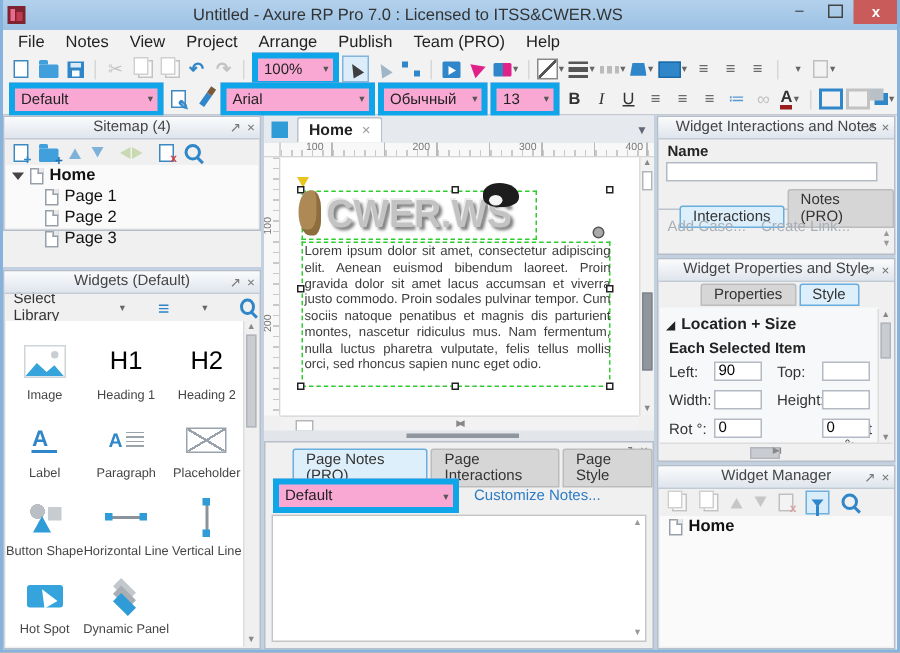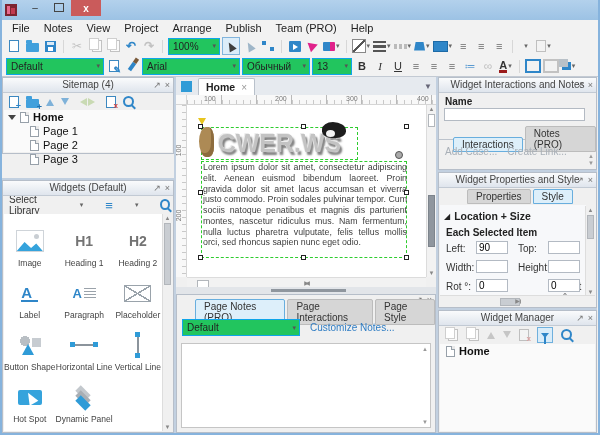--- a/index.html
+++ b/index.html
@@ -21,21 +21,21 @@
   .menubar{position:absolute;left:2px;right:2px;top:20px;height:16px;background:#f2f2f2;display:flex;
     align-items:center;padding-left:3px;border-bottom:1px solid #e5e5e5;}
   .mitem{padding:0 7px;font-size:11px;color:#222;}
   .tbar{position:absolute;left:2px;right:2px;background:#f2f2f2;display:flex;align-items:center;padding-left:4px;gap:2px;}
   #tb1{top:36px;height:20px;}
   #tb2{top:56px;height:20px;border-bottom:1px solid #c3cad3;}
   .tsep{width:1px;height:13px;background:#d7d7d7;margin:0 3px;}
   .tbtn{height:16px;min-width:16px;display:flex;align-items:center;justify-content:center;position:relative;}
   .tbtn.on{border:1px solid #82b4dc;background:#dcedf9;}
   .arrbtn{font-size:7px;color:#666;padding:0 1px;}
-  .combo{height:15px;background:#22c55e;border:1px solid #0ea5e9;display:flex;align-items:center;
+  .combo{height:15px;background:#f9a8d4;border:4px solid #0ea5e9;display:flex;align-items:center;
     font-size:10px;padding-left:4px;color:#222;text-align:right;}
   .combo .carr{margin-left:auto;font-size:7px;color:#555;padding:0 3px;}
   
   .doc{width:10px;height:12px;background:#fff;border:1px solid #3c88c0;box-sizing:border-box;position:relative;}
   .doc.gray{border-color:#bfbfbf;background:#f3f3f3;}
   .doc .redx{position:absolute;right:-3px;bottom:-2px;color:#d04040;font-size:8px;font-weight:bold;line-height:6px;}
   .doc .plus{position:absolute;right:-3px;bottom:-3px;color:#2f86c8;font-size:9px;font-weight:bold;line-height:7px;}
   .folder{width:13px;height:9px;background:#41a0dc;position:relative;border-radius:1px;margin-top:3px;}
   .folder::before{content:"";position:absolute;top:-3px;left:0;width:6px;height:3px;background:#41a0dc;border-radius:1px 1px 0 0;}
   .folder .plus{position:absolute;right:-3px;bottom:-3px;color:#1d6fae;font-size:9px;font-weight:bold;line-height:7px;}
@@ -97,21 +97,21 @@
   
   .wgrid{position:absolute;left:1px;right:10px;top:33px;bottom:1px;background:#fff;overflow:hidden;
     display:grid;grid-template-columns:1fr 1fr 1fr;grid-auto-rows:52px;padding-top:4px;}
   .wcell{display:flex;flex-direction:column;align-items:center;justify-content:flex-end;gap:4px;padding-bottom:2px;}
   .wlabel{font-size:8.5px;color:#444;white-space:nowrap;}
   .wico{height:26px;display:flex;align-items:center;justify-content:center;}
   .wi-image{width:26px;height:20px;border:1px solid #cfd4d9;background:#fff;position:relative;overflow:hidden;}
   .wi-image::before{content:"";position:absolute;right:4px;top:3px;width:5px;height:5px;border-radius:50%;background:#c9ced3;}
   .wi-image::after{content:"";position:absolute;left:0;bottom:0;width:100%;height:10px;background:#35a3dc;
     clip-path:polygon(0 100%,30% 10%,55% 70%,75% 25%,100% 100%);}
-  .wi-h{font-size:14px;font-weight:bold;color:#737373;}
+  .wi-h{font-size:17px;font-weight:normal;color:#000000;}
   .wi-label{font-size:15px;font-weight:bold;color:#2f86c8;border-bottom:2px solid #2f86c8;line-height:15px;padding-right:6px;}
   .wi-para{position:relative;font-size:13px;font-weight:bold;color:#2f86c8;padding-right:14px;line-height:13px;}
   .wi-para::after{content:"";position:absolute;right:0;top:1px;width:12px;height:12px;
     background:repeating-linear-gradient(#9aa2aa 0 1px,transparent 1px 3px);}
   .wi-rect{width:25px;height:15px;border:1px solid #9aa3ab;background:#fff;}
   .wi-ph{width:25px;height:15px;border:1px solid #9aa3ab;background:
     linear-gradient(to top right,transparent 47%,#9aa3ab 47%,#9aa3ab 53%,transparent 53%),
     linear-gradient(to bottom right,transparent 47%,#9aa3ab 47%,#9aa3ab 53%,transparent 53%),#fff;}
   .wi-btn{width:26px;height:20px;position:relative;background:radial-gradient(circle at 8px 6px,#b9bfc4 0 5px,transparent 5px);}
   .wi-btn::before{content:"";position:absolute;right:2px;top:3px;width:9px;height:9px;background:#c7ccd1;}
@@ -191,20 +191,21 @@
 <body>
 
 <div id="window">
 
   <div class="edge" style="left:0;top:0;width:2px;height:435px;"></div>
   <div class="edge" style="right:0;top:0;width:2px;height:435px;"></div>
   <div class="edge" style="left:0;bottom:0;width:600px;height:2px;"></div>
 
   <div class="titlebar">
     <div class="appicon"></div>
+    <div class="wtitle">Untitled - Axure RP Pro 7.0 : Licensed to ITSS&amp;CWER.WS</div>
     <div class="wbtns">
       <div class="wbtn">–</div>
       <div class="wbtn max">
           <span></span>
         </div>
       <div class="wbtn close">x</div>
     </div>
   </div>
 
   <div class="menubar">

